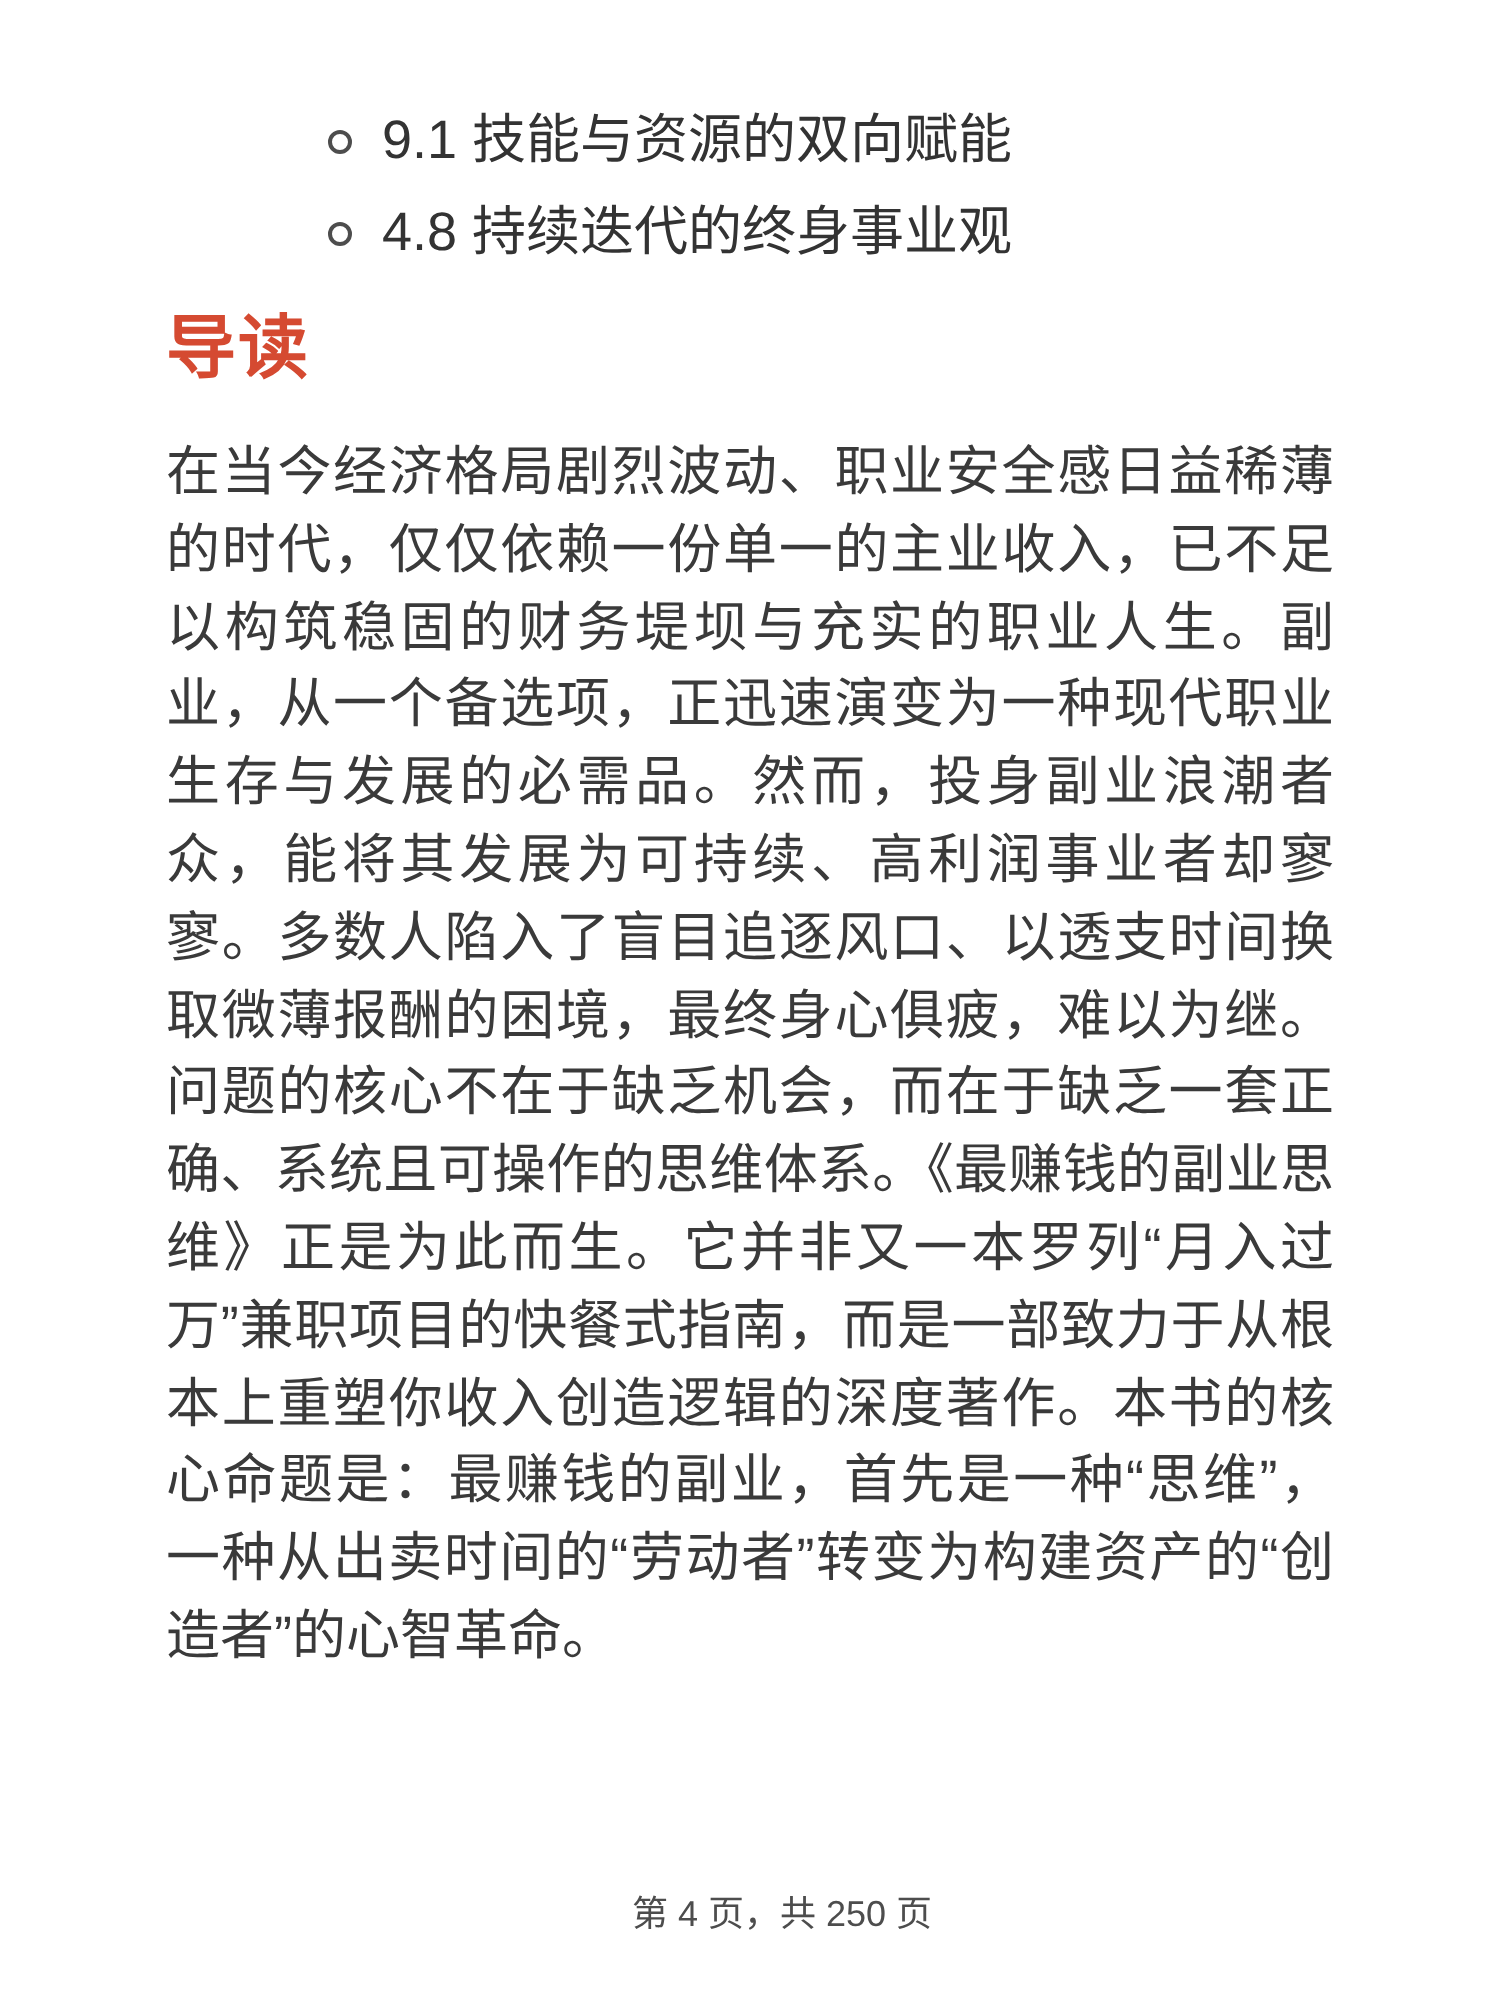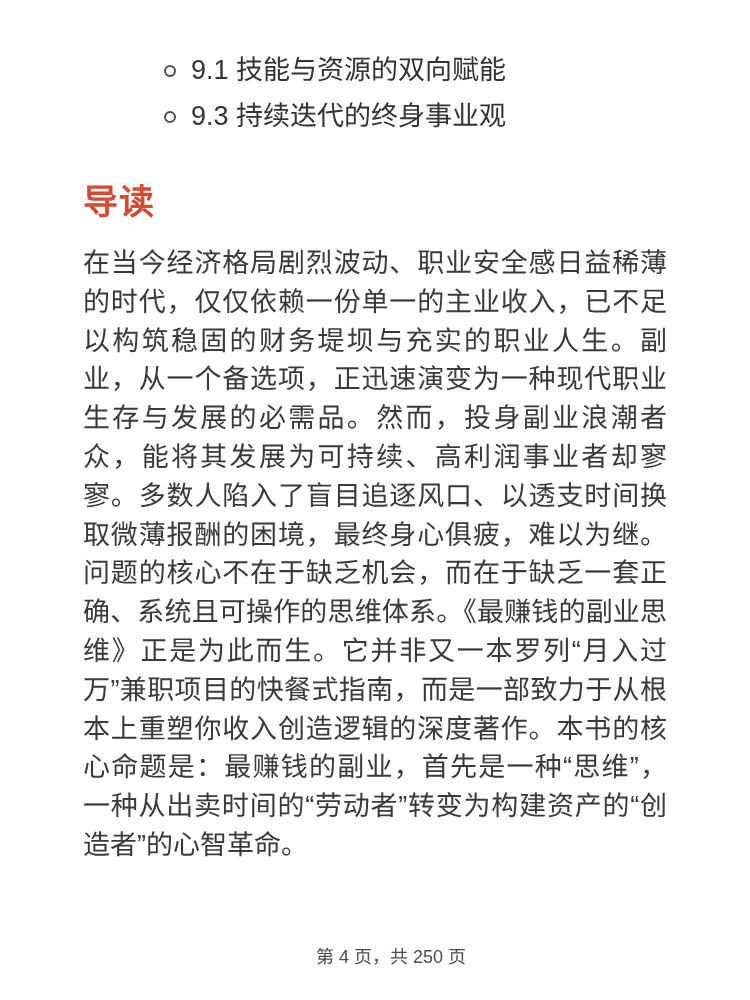--- a/index.html
+++ b/index.html
@@ -41,21 +41,21 @@
     left: 0;
     top: 18px;
     width: 12px;
     height: 12px;
     border: 2px solid var(--bullet-color);
     border-radius: 50%;
     background: transparent;
   }
   
   .section-heading {
-    margin: 45px 83px 0 83px;
+    margin: 18px 83px 0 83px;
     font-size: 35px;
     line-height: 36px;
     font-weight: 700;
     color: var(--heading-color);
     letter-spacing: 1px;
   }
   
   .body-paragraph {
     margin: 24px 83px 0 83px;
     width: 584px;
@@ -84,21 +84,21 @@
 
 <div class="page">
 
   <ul class="toc-list">
     <li class="toc-item">
       <span class="bullet"></span>
       <span class="toc-label">9.1 技能与资源的双向赋能</span>
     </li>
     <li class="toc-item">
       <span class="bullet"></span>
-      <span class="toc-label">9.3 持续迭代的终身事业观</span>
+      <span class="toc-label">4.8 持续迭代的终身事业观</span>
     </li>
   </ul>
 
   <h2 class="section-heading">导读</h2>
 
   <p class="body-paragraph">在当今经济格局剧烈波动、职业安全感日益稀薄的时代，仅仅依赖一份单一的主业收入，已不足以构筑稳固的财务堤坝与充实的职业人生。副业，从一个备选项，正迅速演变为一种现代职业生存与发展的必需品。然而，投身副业浪潮者众，能将其发展为可持续、高利润事业者却寥寥。多数人陷入了盲目追逐风口、以透支时间换取微薄报酬的困境，最终身心俱疲，难以为继。问题的核心不在于缺乏机会，而在于缺乏一套正确、系统且可操作的思维体系。《最赚钱的副业思维》正是为此而生。它并非又一本罗列“月入过万”兼职项目的快餐式指南，而是一部致力于从根本上重塑你收入创造逻辑的深度著作。本书的核心命题是：最赚钱的副业，首先是一种“思维”，一种从出卖时间的“劳动者”转变为构建资产的“创造者”的心智革命。</p>
 
   <div class="page-footer">
     <span>第 4 页，共 250 页</span>
   </div>

